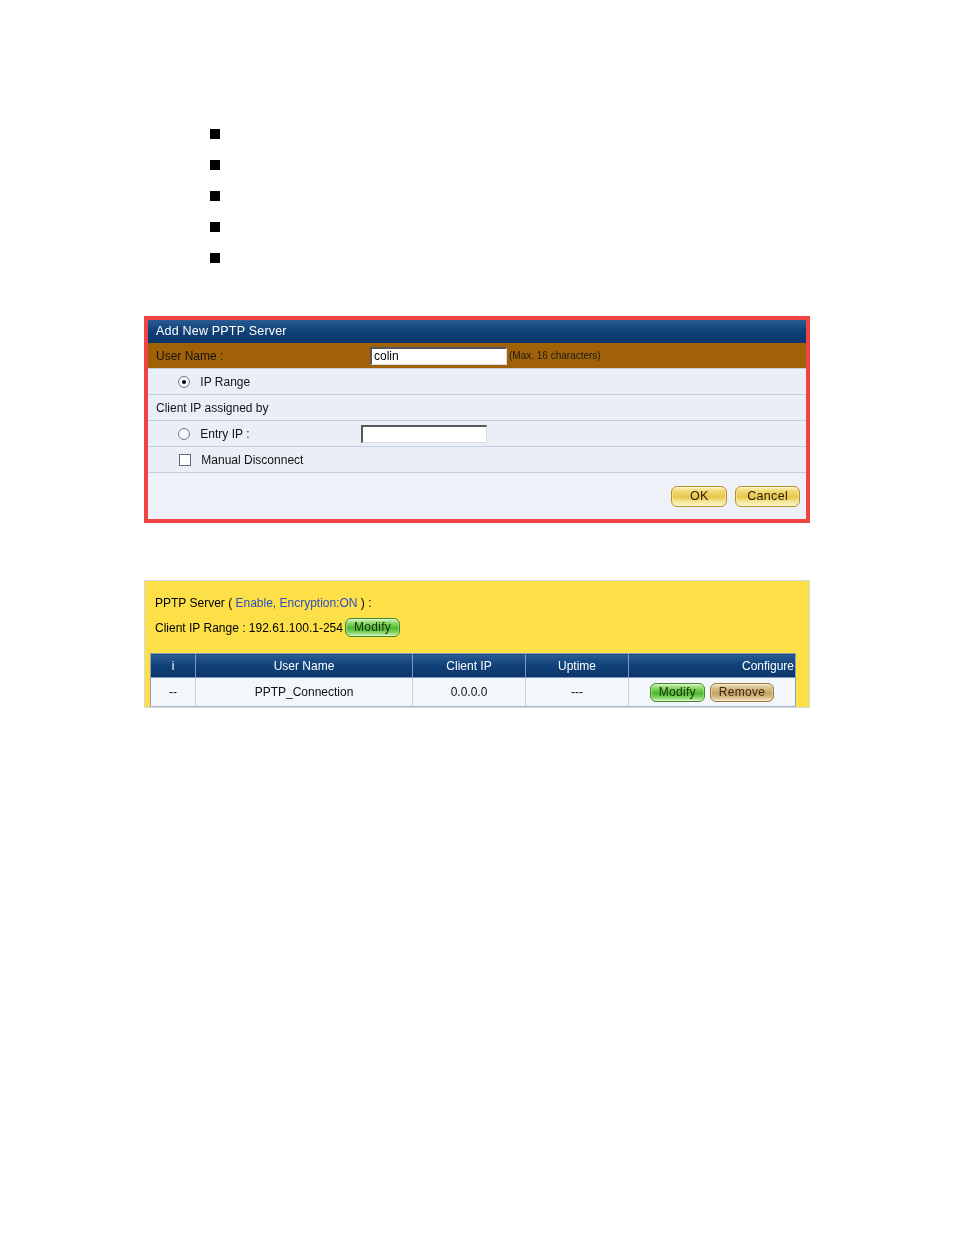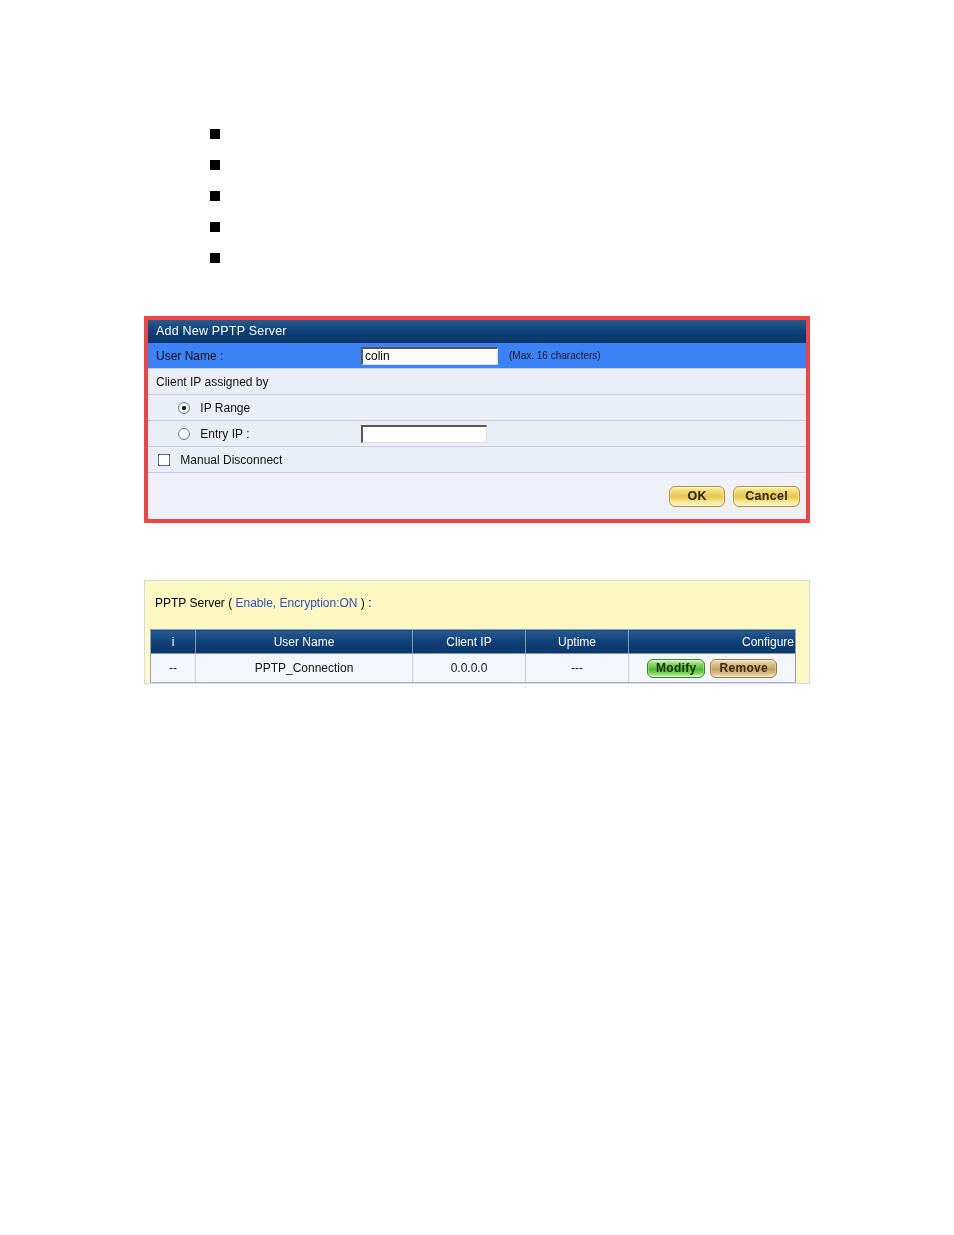--- a/index.html
+++ b/index.html
@@ -65,21 +65,21 @@
     letter-spacing: .2px;
   }
   .form-row {
     display: flex;
     align-items: center;
     min-height: 26px;
     border-bottom: 1px solid #c3cede;
     background: #eaeff7;
     box-sizing: border-box;
   }
-  .form-row.white { background: #3b82f6; }
+  .form-row.white { background: #a16207; }
   .form-row:last-of-type { border-bottom: none; }
 
   .lbl {
     width: 213px;
     padding-left: 8px;
     box-sizing: border-box;
     font-size: 12px;
     color: #111;
   }
   .field-cell {
@@ -98,21 +98,21 @@
     font-family: "Liberation Sans", sans-serif;
     font-size: 12px;
     padding: 1px 2px;
     background: #ffffff;
     border-top: 2px solid #54565a;
     border-left: 2px solid #54565a;
     border-right: 1px solid #d9dce1;
     border-bottom: 1px solid #d9dce1;
     outline: none;
   }
-  input.txt.user { width: 137px; }
+  input.txt.user { width: 137px; margin-left: 9px; }
   input.txt.pass { width: 140px; letter-spacing: 1px; }
   input.txt.fixedip { width: 126px; }
 
   .sub-row { padding-left: 30px; }
 
   .radio {
     width: 12px; height: 12px;
     border-radius: 50%;
     border: 1px solid #6d7e92;
     background: radial-gradient(circle at 40% 35%, #ffffff 0%, #f0f2f6 70%, #dfe3ea 100%);
@@ -150,21 +150,21 @@
     align-items: center;
     justify-content: flex-end;
     padding-right: 6px;
     box-sizing: border-box;
   }
 
   
   .pill {
     display: inline-block;
     font-family: "Liberation Sans", sans-serif;
-    font-weight: bold;
+    font-weight: normal;
     font-size: 12.5px;
     text-align: center;
     border-radius: 6px;
     padding: 2px 11px 3px 11px;
     box-sizing: border-box;
     cursor: pointer;
     letter-spacing: .3px;
     line-height: 14px;
   }
   .pill.gold {
@@ -185,21 +185,21 @@
     border: 1px solid #9a7a3e;
     box-shadow: inset 0 0 0 1px rgba(255,255,255,.3);
   }
   .pill.sm { font-size: 12px; padding: 1px 8px 2px 8px; }
 
   
   #list-panel {
     left: 144px;
     top: 580px;
     width: 666px;
-    background: #fef9c3;
+    background: #fde047;
     border: 1px solid #d3dae5;
     padding: 10px 8px 0 0;
     box-sizing: border-box;
   }
   .status-line {
     padding: 2px 0 0 10px;
     font-size: 12px;
     line-height: 20px;
   }
   .status-line .lnk { color: #2b4fc4; }
@@ -281,59 +281,63 @@
   <div class="form-row white">
     <div class="lbl">User Name :</div>
     <div class="field-cell">
       <input class="txt user" type="text" value="colin" style="">
     </div>
     <div class="hint">(Max. 16 characters)</div>
   </div>
 
 
   <div class="form-row">
-    <div class="lbl">Client IP assigned by</div>
-  </div>
-
-  <div class="form-row">
     <div class="lbl sub-row">
       <span class="radio on"></span>
       <span class="ctl-label">IP Range</span>
     </div>
+  </div>
+
+  <div class="form-row">
+    <div class="lbl">Client IP assigned by</div>
   </div>
 
   <div class="form-row">
     <div class="lbl sub-row">
       <span class="radio"></span>
       <span class="ctl-label">Entry IP :</span>
     </div>
     <div class="field-cell">
       <input class="txt fixedip" type="text" value="" style="">
     </div>
   </div>
 
   <div class="form-row">
-    <div class="lbl" style="padding-left:10px;">
+    <div class="lbl" style="padding-left:10px;margin-left:21px;">
       <span class="cbox"></span>
       <span class="ctl-label">Manual Disconnect</span>
     </div>
   </div>
 
   <div class="btn-bar">
     <span class="pill gold" style="min-width:56px;margin-right:8px;">OK</span>
     <span class="pill gold" style="min-width:60px;">Cancel</span>
   </div>
 </div>
 
 <div class="panel" id="list-panel">
 
   <div class="status-line">
     <span>PPTP Server ( </span><span class="lnk">Enable, Encryption:ON</span><span> ) :</span>
   </div>
 
+  <div class="iprange-line">
+    <span>Client IP Range : 192.61.100.1-254</span>
+    <span class="pill green sm mod-btn">Modify</span>
+  </div>
 
   <table class="list">
     <thead>
       <tr>
         <th style="width:42px;">i</th>
         <th style="width:214px;">User Name</th>
         <th style="width:110px;">Client IP</th>
         <th style="width:100px;">Uptime</th>
         <th>Configure</th>
       </tr>

